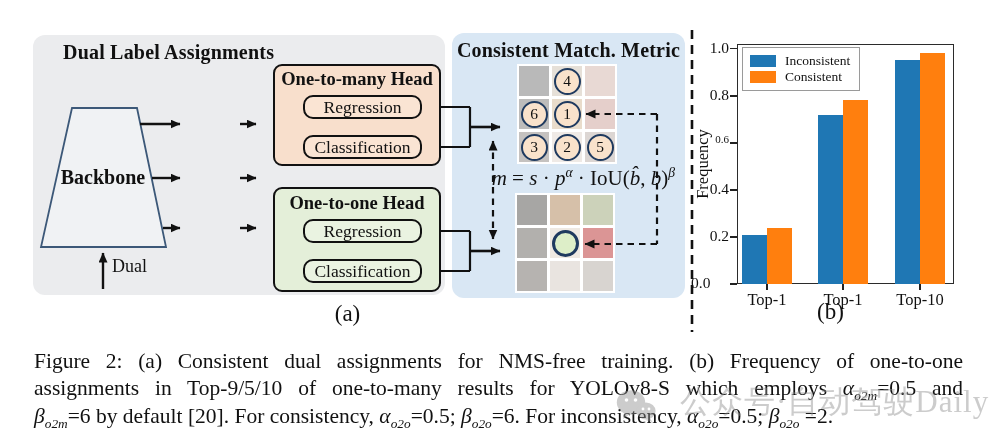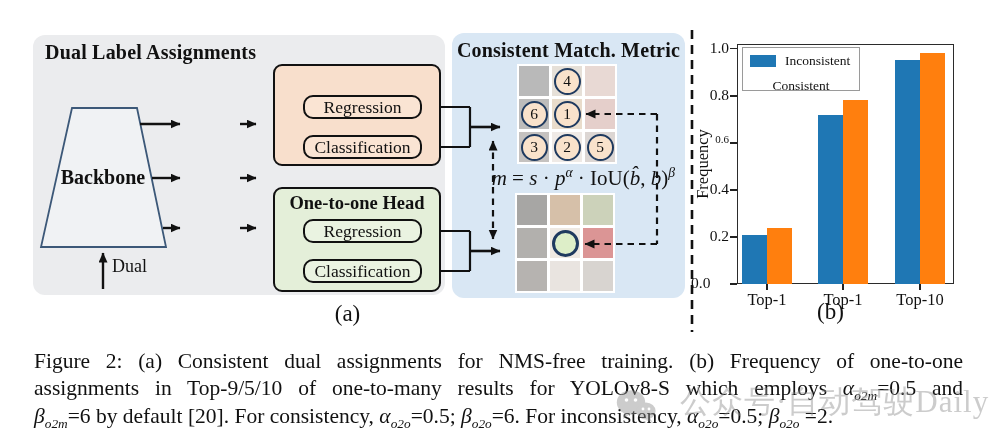--- a/index.html
+++ b/index.html
@@ -73,27 +73,28 @@
     <line x1="421" y1="231" x2="470" y2="231" stroke="#111" stroke-width="2.2"></line>
     <line x1="421" y1="271" x2="470" y2="271" stroke="#111" stroke-width="2.2"></line>
     <line x1="470" y1="231" x2="470" y2="271" stroke="#111" stroke-width="2.2"></line>
     <line x1="470" y1="251" x2="500" y2="251" stroke="#111" stroke-width="2.6" marker-end="url(#ah)"></line>
 
     <line x1="493" y1="141" x2="493" y2="239" stroke="#111" stroke-width="2.2" stroke-dasharray="6.5,5" marker-start="url(#ah)" marker-end="url(#ah)"></line>
 
     <line x1="692" y1="30" x2="692" y2="332" stroke="#111" stroke-width="2.6" stroke-dasharray="9,6"></line>
   </svg>
 
-  <div class="abs sectitle" style="left:45px;top:41px;z-index:3;">Dual Label Assignments</div>
+  <div class="abs sectitle" style="left:63px;top:41px;z-index:3;">Dual Label Assignments</div>
   <div class="abs nodelabel" style="left:45px;top:166px;width:116px;z-index:3;">Backbone</div>
 
   <div class="abs sectitle" style="left:454px;top:39px;width:229px;text-align:center;z-index:3;">Consistent Match. Metric</div>
   <div class="abs" style="left:112px;top:256px;font-size:18px;z-index:3;">Dual</div>
 
   <div class="abs headbox" style="left:273px;top:64px;width:168px;height:102px;background:#f8dfcc;z-index:3;"></div>
+  <div class="abs headtitle" style="left:273px;top:69px;width:168px;z-index:3;">One-to-many Head</div>
   <div class="abs innerbox" style="left:303px;top:95px;width:119px;height:24px;background:#fae4d3;z-index:3;">
     <span>Regression</span>
   </div>
   <div class="abs innerbox" style="left:303px;top:135px;width:119px;height:24px;background:#fae4d3;z-index:3;">
     <span>Classification</span>
   </div>
 
   <div class="abs headbox" style="left:273px;top:187px;width:168px;height:105px;background:#e4efd9;z-index:3;"></div>
   <div class="abs headtitle" style="left:273px;top:193px;width:168px;z-index:3;">One-to-one Head</div>
   <div class="abs innerbox" style="left:303px;top:219px;width:119px;height:24px;background:#eaf3e1;z-index:3;">
@@ -174,21 +175,21 @@
       <div style="position:absolute;left:808px;top:290px;width:70px;text-align:center;font-size:16.5px;">Top-1</div>
       <div style="position:absolute;left:895px;top:60.470588235294144px;width:25px;height:223.52941176470586px;background:#1f77b4;"></div>
       <div style="position:absolute;left:920px;top:53.411764705882376px;width:25px;height:230.58823529411762px;background:#ff7f0e;"></div>
       <div style="position:absolute;left:919.2px;top:284px;width:1.6px;height:6px;background:#222;"></div>
       <div style="position:absolute;left:885px;top:290px;width:70px;text-align:center;font-size:16.5px;">Top-10</div>
       <div style="position:absolute;left:742px;top:47px;width:118px;border:1.2px solid #9a9a9a;background:#fff;padding:5px 7px;box-sizing:border-box;">
         <div style="display:flex;align-items:center;gap:9px;height:16px;">
           <span style="width:26px;height:12px;background:#1f77b4;display:inline-block;"></span>
           <span style="font-size:13.5px;">Inconsistent</span>
         </div>
-        <div style="display:flex;align-items:center;gap:9px;height:16px;flex-direction:column;">
+        <div style="display:flex;align-items:center;gap:9px;height:16px;">
           <span style="width:26px;height:12px;background:#ff7f0e;display:inline-block;"></span>
           <span style="font-size:13.5px;">Consistent</span>
         </div>
       </div>
     </div>
 
   <div class="abs caplines" id="caption" style="left:34px;top:348px;width:929px;z-index:3;">
     <div class="just"><span>Figure 2:  (a) Consistent dual assignments for NMS-free training.  (b) Frequency of one-to-one</span></div>
     <div class="just"><span>assignments in Top-9/5/10 of one-to-many results for YOLOv8-S which employs </span><span style="font-style: italic;">α</span><sub style="font-style: italic;">o2m</sub><span>=0.5 and</span></div>
     <div><span style="font-style: italic;">β</span><sub style="font-style: italic;">o2m</sub><span>=6 by default [20]. For consistency, </span><span style="font-style: italic;">α</span><sub style="font-style: italic;">o2o</sub><span>=0.5; </span><span style="font-style: italic;">β</span><sub style="font-style: italic;">o2o</sub><span>=6. For inconsistency, </span><span style="font-style: italic;">α</span><sub style="font-style: italic;">o2o</sub><span>=0.5; </span><span style="font-style: italic;">β</span><sub style="font-style: italic;">o2o</sub><span> =2.</span></div>

